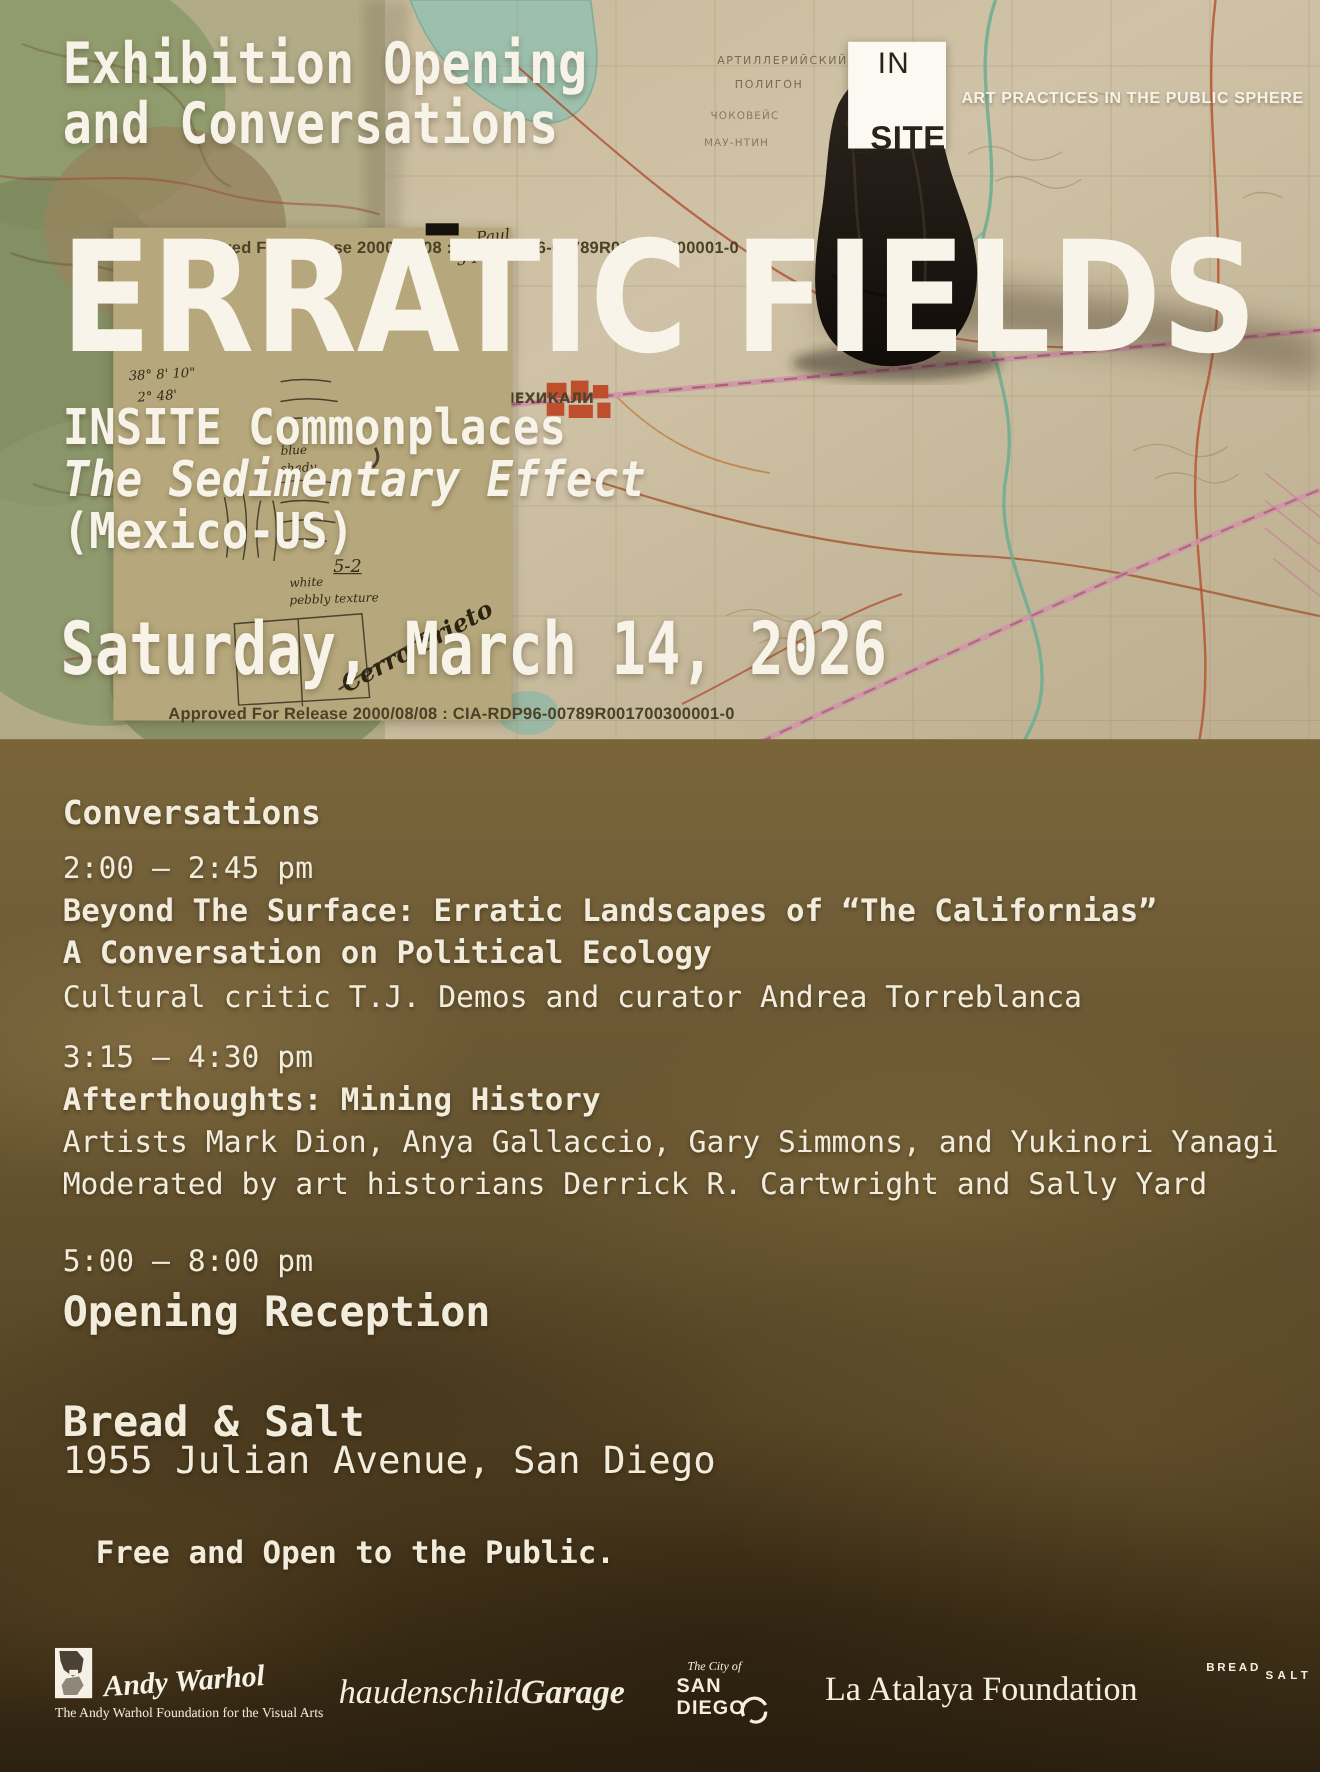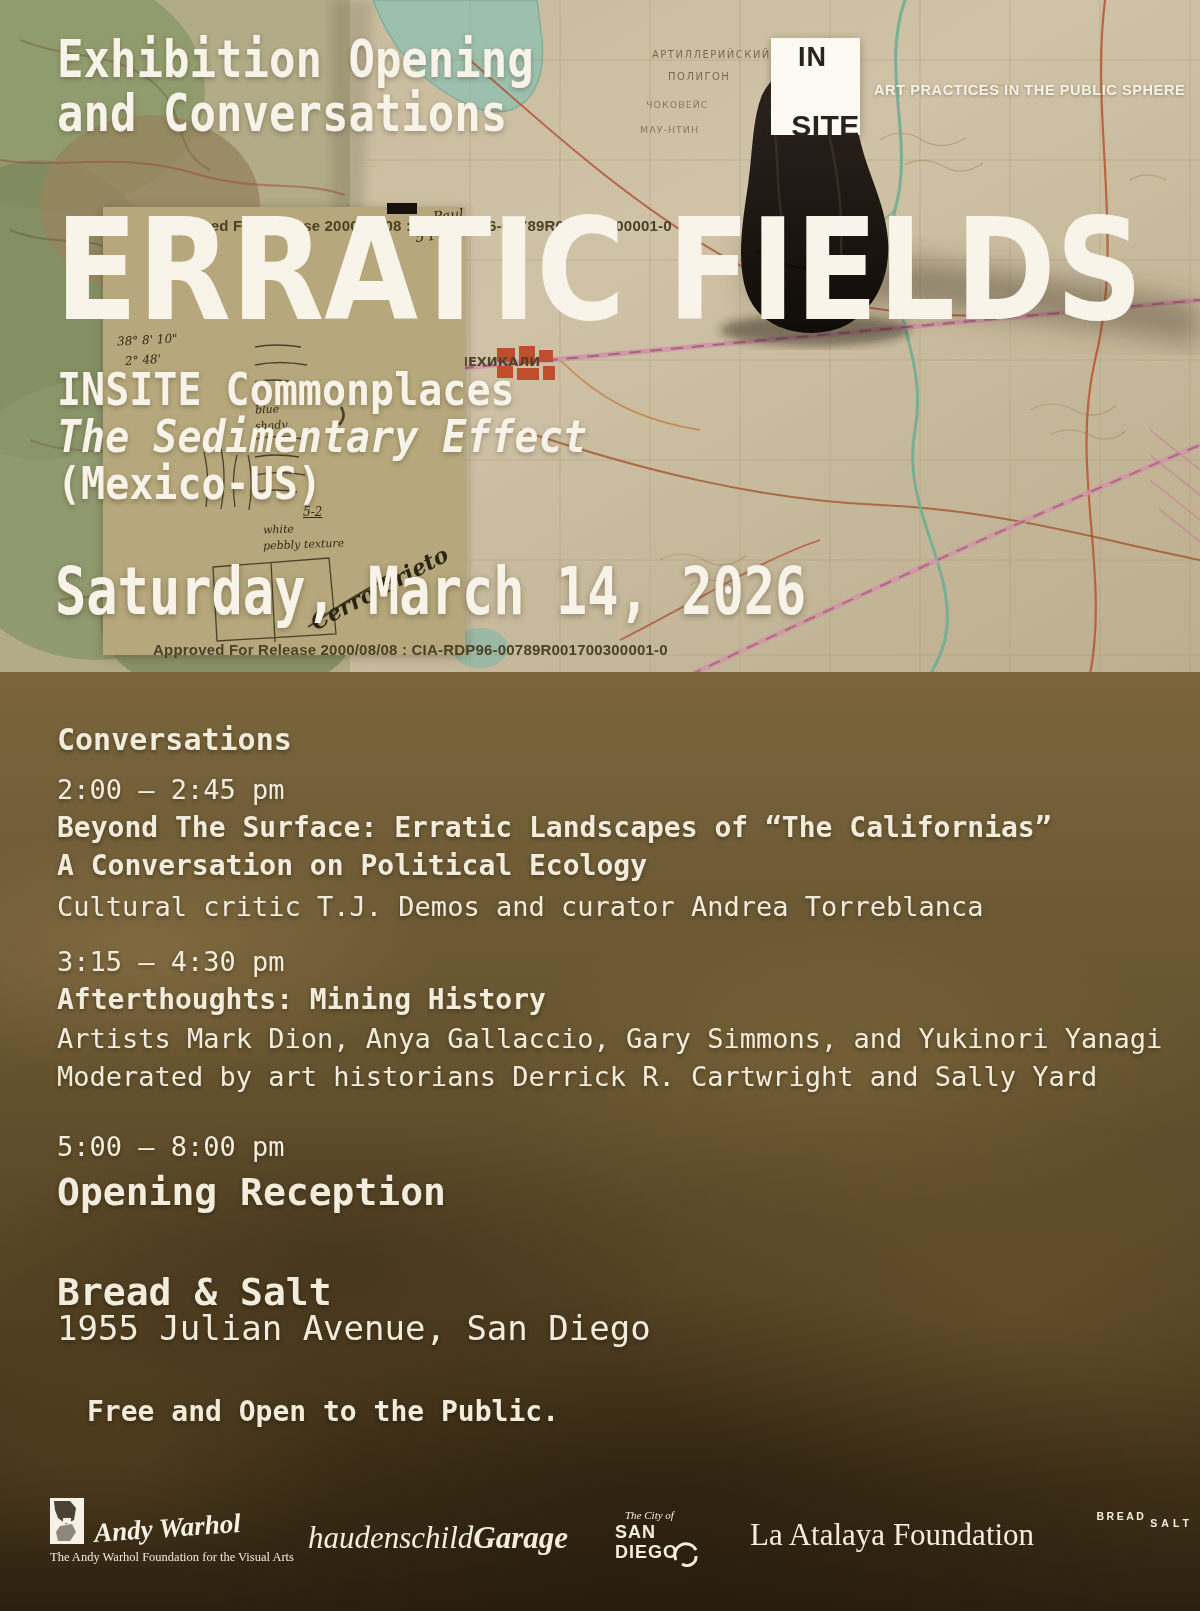--- a/index.html
+++ b/index.html
@@ -23,34 +23,34 @@
   .doc-line{position:absolute;font-family:"Liberation Sans",sans-serif;font-weight:bold;
     font-size:15px;color:var(--ink);letter-spacing:.2px;white-space:nowrap;}
   .doc-line.top{left:54px;top:10px;}
   .doc-line.bottom{left:50px;top:434px;}
   .redact{position:absolute;left:284px;top:-4px;width:30px;height:11px;background:#15110b;}
   .hand{position:absolute;font-family:"DejaVu Serif",serif;font-style:italic;color:#332b16;white-space:nowrap;}
   .hand.h-name{left:330px;top:0px;font-size:14px;transform:rotate(-6deg);}
   .hand.h-date{left:312px;top:18px;font-size:14px;transform:rotate(-8deg);}
   .hand.h-c1{left:14px;top:126px;font-size:12px;transform:rotate(-3deg);}
   .hand.h-c2{left:22px;top:146px;font-size:12px;transform:rotate(-4deg);}
-  .hand.h-n1{left:200px;top:298px;font-size:12px;text-decoration:underline;}
+  .hand.h-n1{left:200px;top:298px;font-size:16px;text-decoration:underline;}
   .hand.h-n2{left:160px;top:316px;font-size:11px;transform:rotate(-2deg);}
   .hand.h-n3{left:160px;top:331px;font-size:11px;transform:rotate(-2deg);}
   .hand.h-n4{left:152px;top:196px;font-size:11px;transform:rotate(-2deg);}
   .hand.h-n5{left:152px;top:212px;font-size:11px;transform:rotate(-3deg);}
   .hand.h-sig{left:200px;top:368px;font-size:22px;font-weight:bold;transform:rotate(-28deg);color:#2c2412;}
   
   .eyebrow{position:absolute;left:57px;top:32px;color:var(--cream);font-weight:bold;
     font-size:44px;line-height:46px;transform:scaleY(1.18);transform-origin:left top;
     text-shadow:0 2px 5px rgba(60,48,25,.35);white-space:nowrap;}
   .insite-logo{position:absolute;left:771px;top:38px;width:89px;height:97px;background:#fbf9f2;
     box-shadow:0 2px 8px rgba(40,32,18,.35);}
   .insite-logo .in{position:absolute;left:0;right:6px;top:4px;text-align:center;
-    font-family:"Liberation Sans",sans-serif;font-weight:bold;font-size:27px;letter-spacing:1px;color:#29231c;}
+    font-family:"Liberation Sans",sans-serif;font-weight:normal;font-size:27px;letter-spacing:1px;color:#29231c;}
   .insite-logo .site{position:absolute;left:3px;top:88px;font-family:"Liberation Sans",sans-serif;
     font-weight:bold;font-size:30px;letter-spacing:.5px;color:#29231c;line-height:0;}
   .tagline{position:absolute;left:874px;top:82px;font-family:"Liberation Sans",sans-serif;
     font-weight:bold;font-size:14.5px;letter-spacing:.6px;color:var(--cream);
     text-shadow:0 1px 3px rgba(60,48,25,.4);white-space:nowrap;}
   .big-title{position:absolute;left:55px;top:214px;}
   .subtitle{position:absolute;left:57px;top:366px;color:var(--cream);font-weight:bold;
     font-size:40px;line-height:42px;transform:scaleY(1.12);transform-origin:left top;
     text-shadow:0 2px 5px rgba(60,48,25,.35);white-space:nowrap;}
   .subtitle .it{font-style:italic;}

